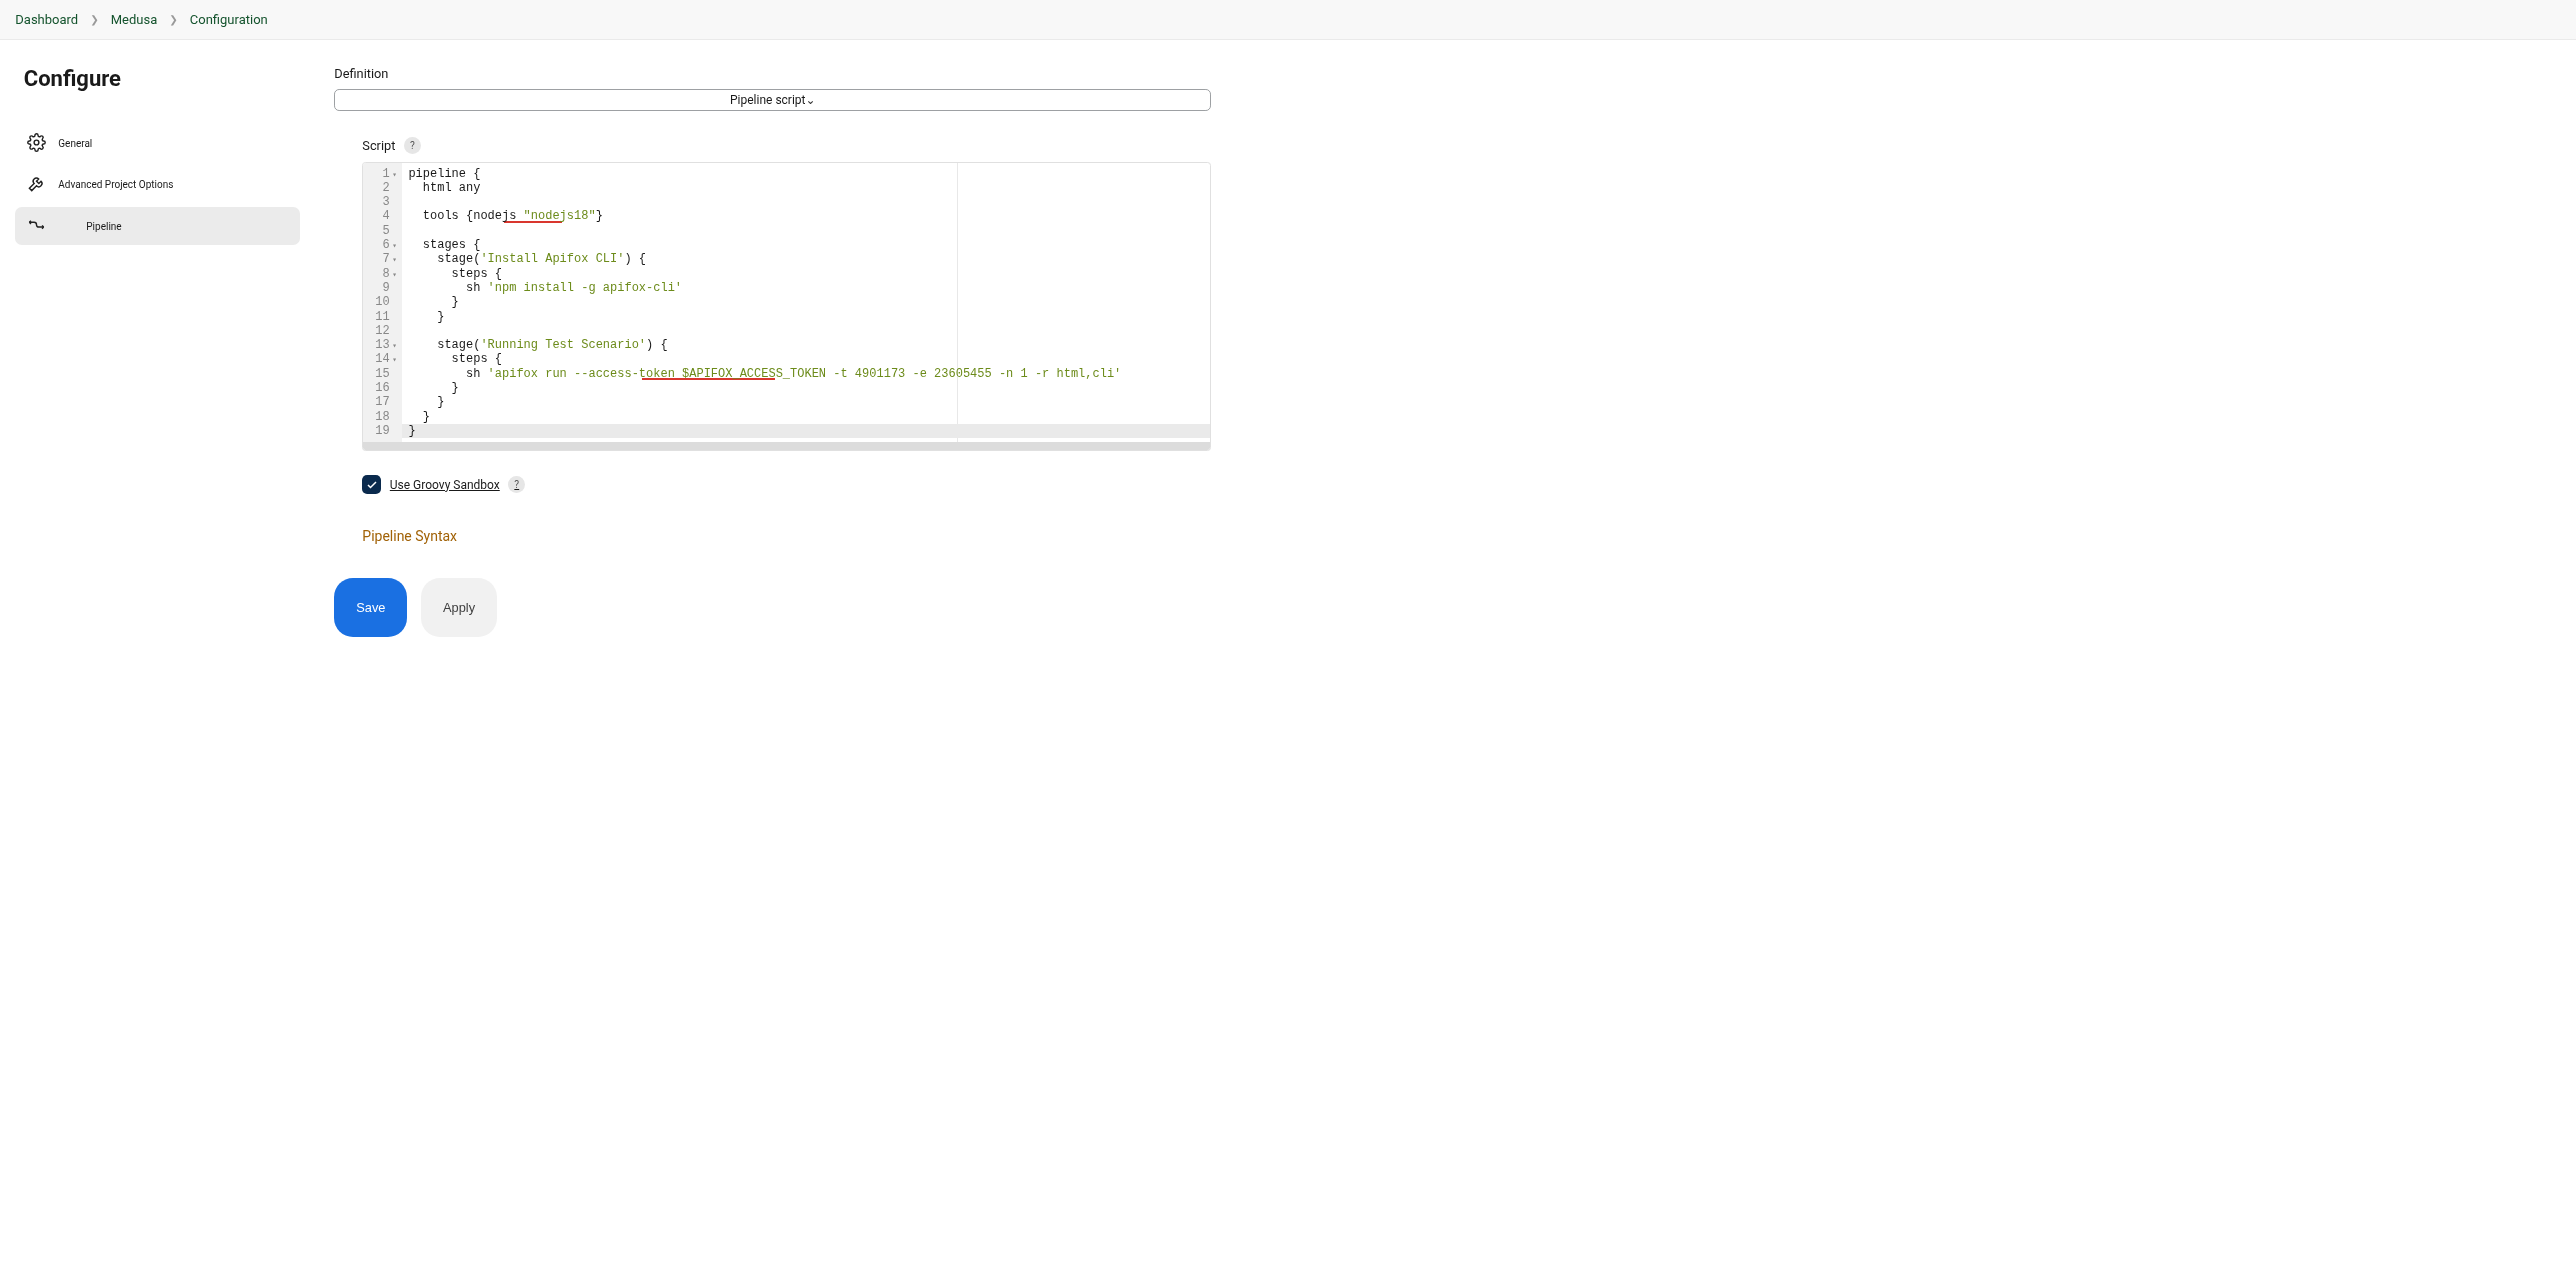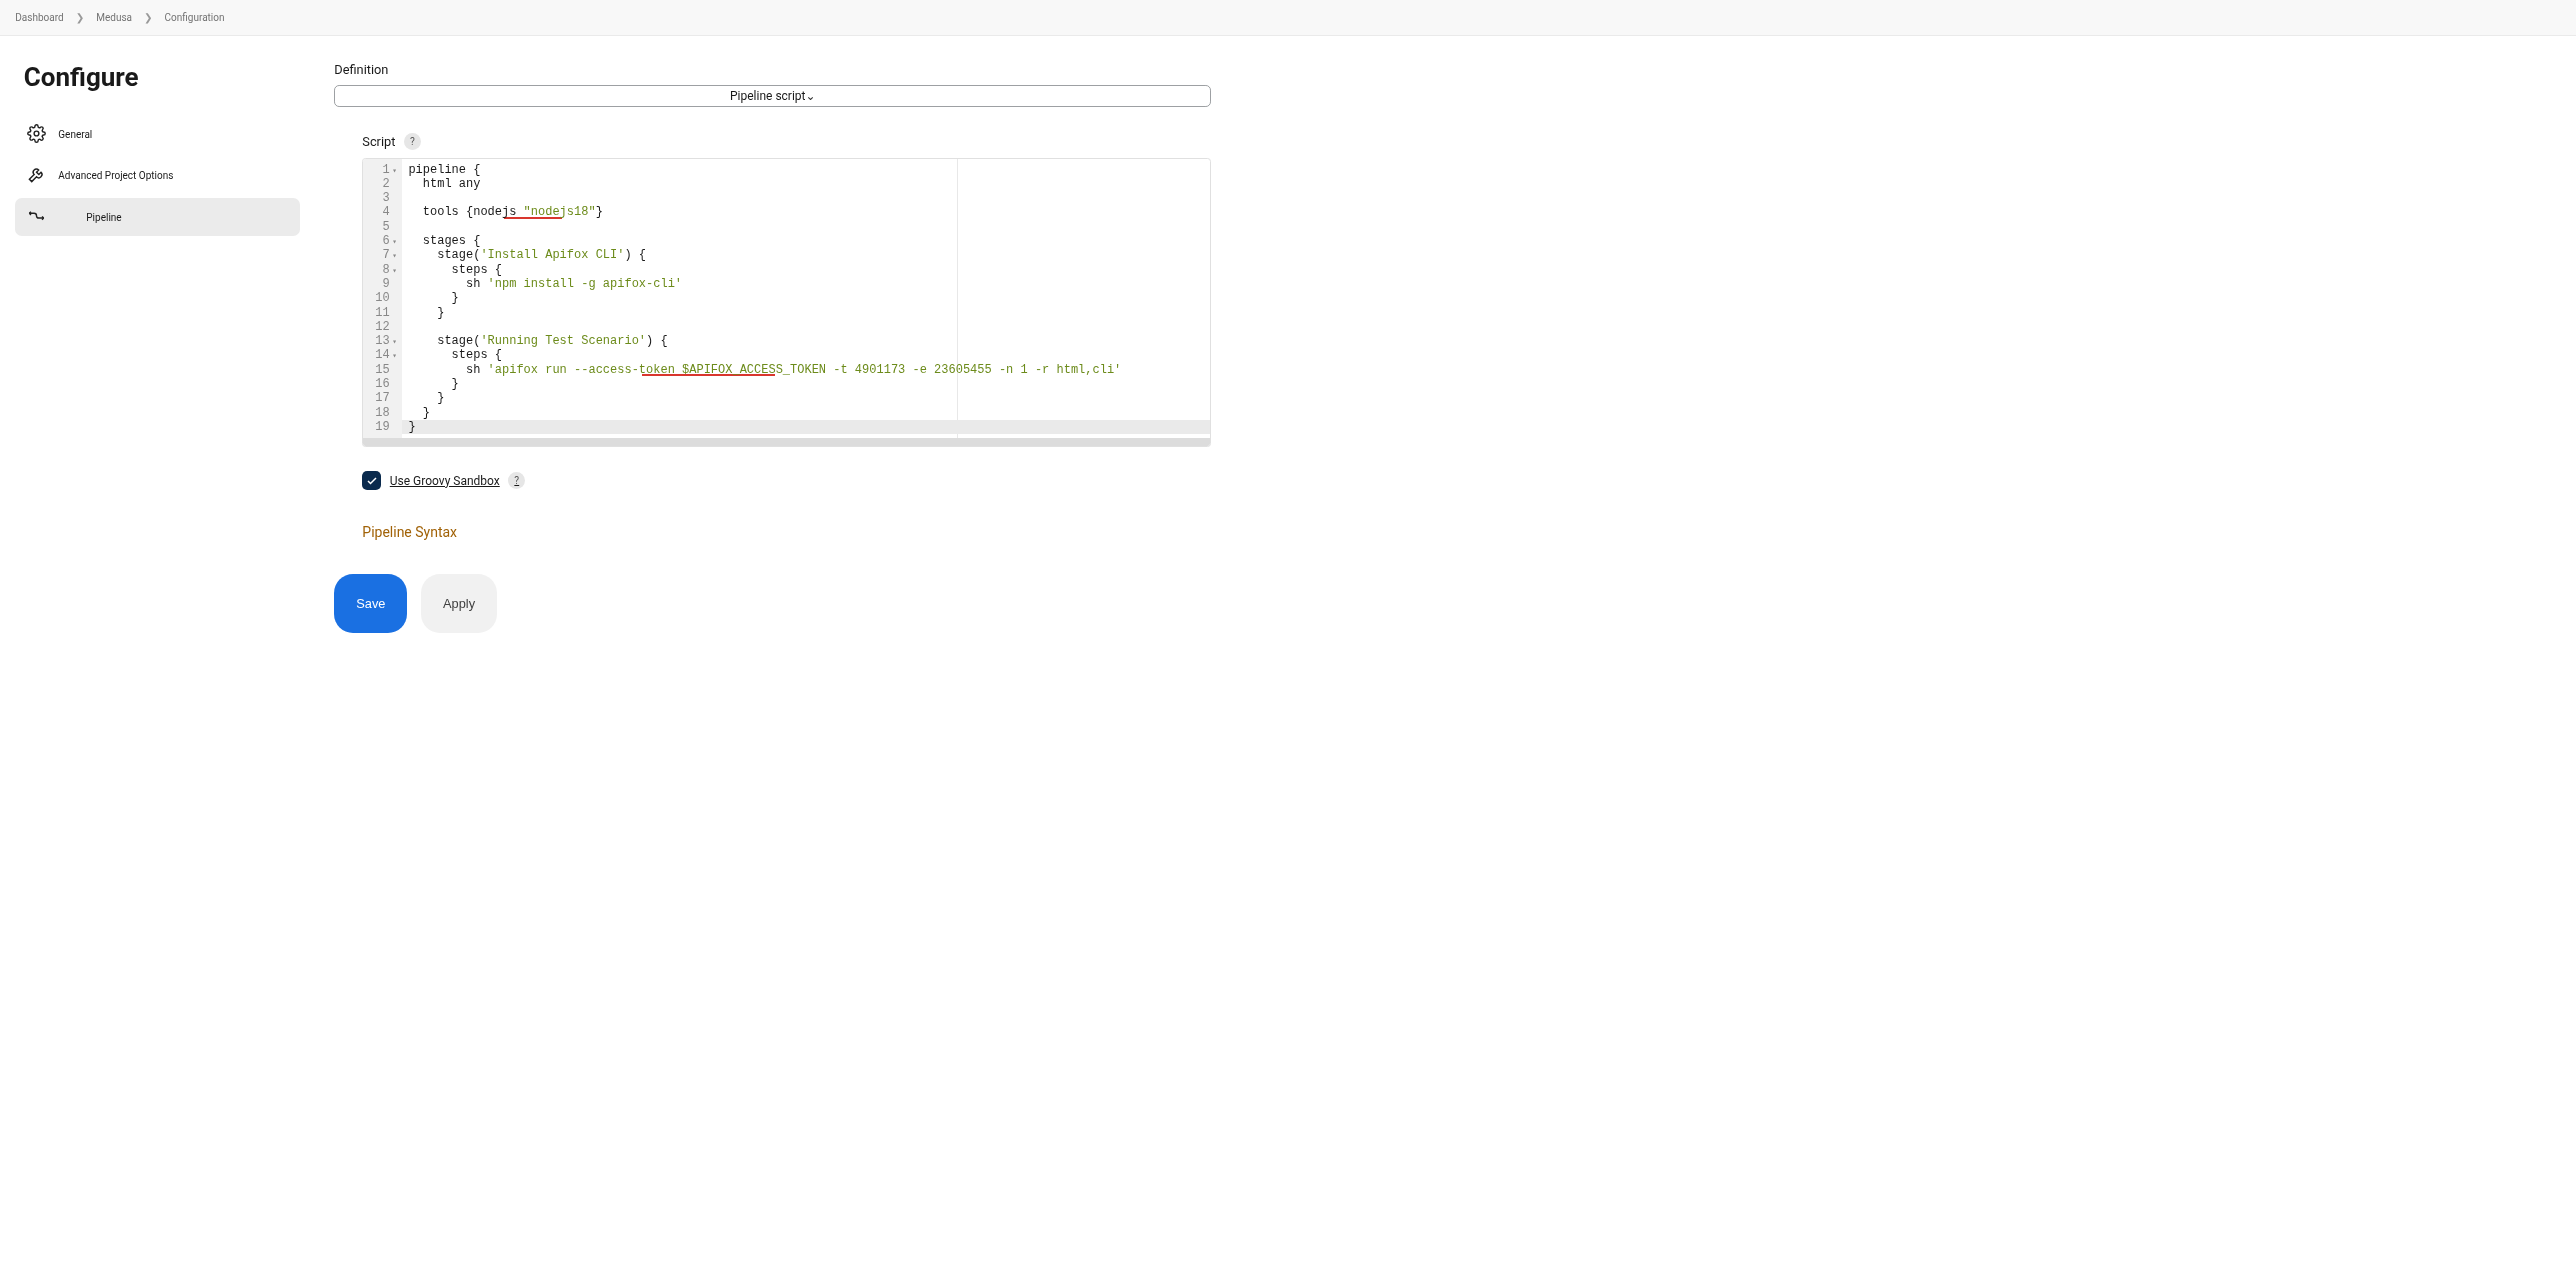--- a/index.html
+++ b/index.html
@@ -10,32 +10,32 @@
     font-size: 12px;
   }
   .breadcrumb {
     display: flex;
     align-items: center;
     gap: 12px;
     padding: 12px 15.3px;
     background: #f8f8f8;
     border-bottom: 0.9px solid #eaeaea;
   }
-  .breadcrumb a { color: #737373; text-decoration: none; font-size: 10px; cursor: pointer; }
+  .breadcrumb a { color: #14532d; text-decoration: none; font-size: 13px; cursor: pointer; }
   .breadcrumb .sep { color: #999; font-size: 10.2px; }
   .main-wrap {
     display: flex;
     padding: 25.6px 15.3px;
     gap: 34px;
   }
   .sidebar { width: 285px; flex-shrink: 0; }
   .page-title {
-    font-size: 26px;
+    font-size: 22px;
     font-weight: 700;
-    margin-bottom: 24px;
+    margin-bottom: 34px;
     padding-left: 8.5px;
   }
   .side-nav { display: flex; flex-direction: column; gap: 3.4px; }
   .side-item {
     display: flex;
     align-items: center;
     gap: 12px;
     padding: 8.5px 12px;
     border-radius: 6.8px;
     cursor: pointer;

